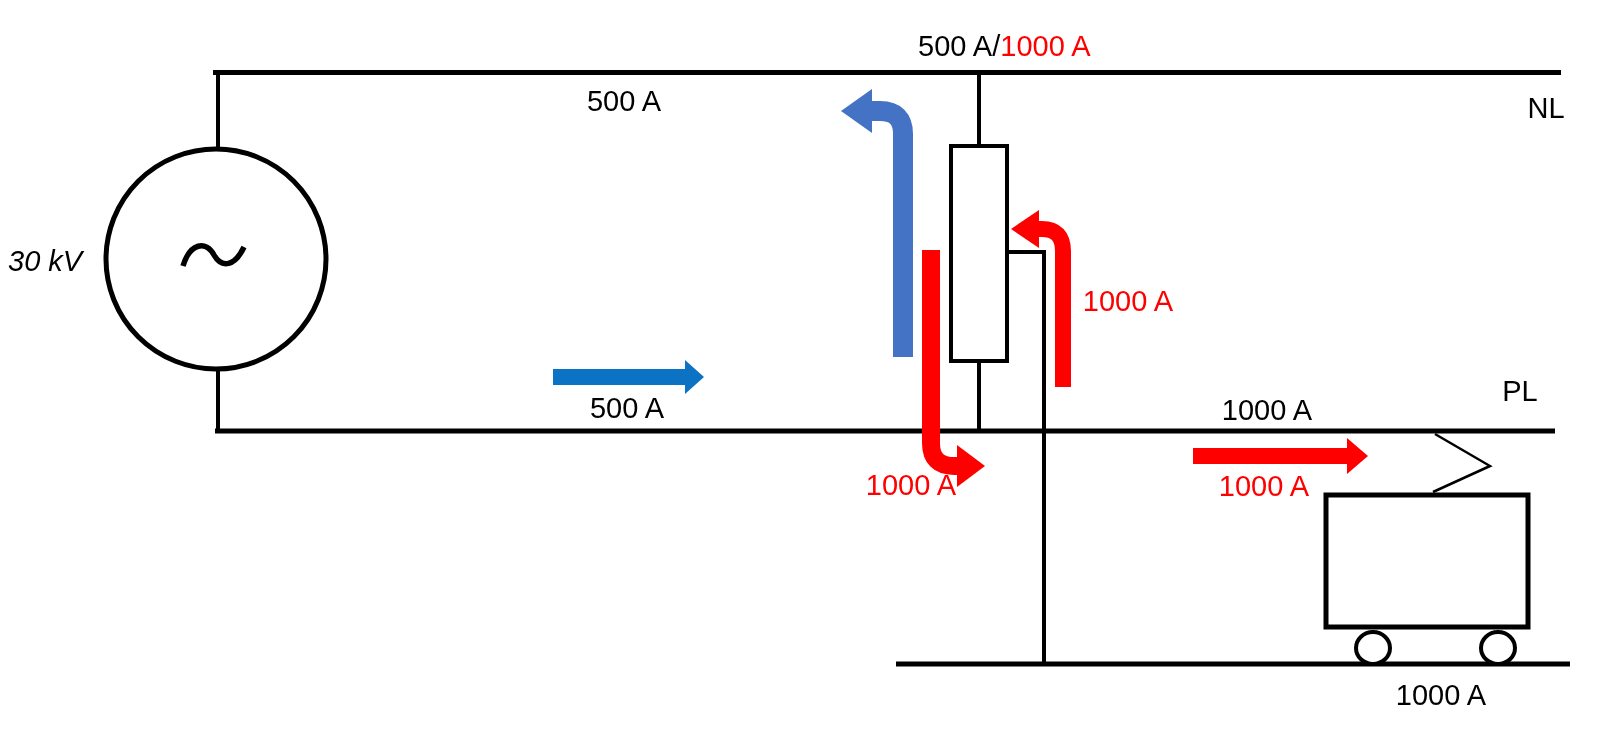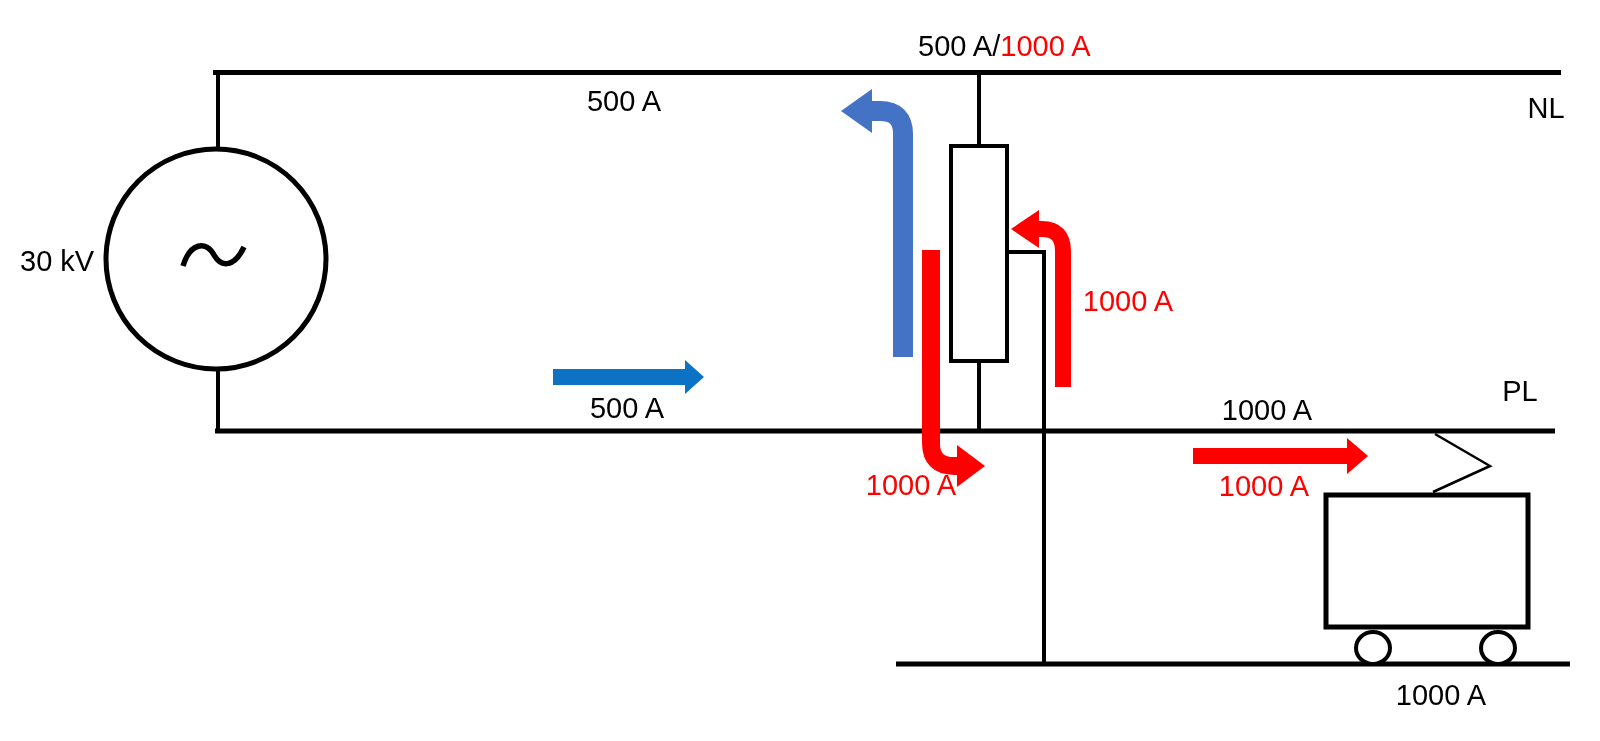--- a/index.html
+++ b/index.html
@@ -67,21 +67,21 @@
     <path class="arrow-red-curved-a" d="M 1063 387 L 1063 251 Q 1063 229 1042 229 L 1039 229"></path>
     <polygon class="head-red" points="1039,210 1039,248 1011,229"></polygon>
 
     <path class="arrow-red-curved-b" d="M 931 250 L 931 443 Q 931 466 954 466 L 957 466"></path>
     <polygon class="head-red" points="957,445 957,487 985,466"></polygon>
 
     <polygon class="fill-blue-bright" points="553,369 685,369 685,360 704,377 685,394 685,385 553,385"></polygon>
     <polygon class="head-red" points="1193,448 1347,448 1347,438 1368,456 1347,474 1347,464 1193,464"></polygon>
   </svg>
 
-  <div class="lbl left-anchor" style="left:20px; top:246px;">30 kV</div>
+  <div class="lbl left-anchor" style="left:8px; top:246px;font-style:italic;">30 kV</div>
 
   <div class="lbl" style="left:624px; top:86px;">500 A</div>
 
   <div class="lbl left-anchor" style="left:895px; top:31px;margin-left:23px;">
     <span class="blue">500 A/</span><span class="lbl red left-anchor" style="position:static;">1000 A</span>
   </div>
 
   <div class="lbl" style="left:1522px; top:93px;margin-left:24px;">NL</div>
 
   <div class="lbl" style="left:627px; top:393px;">500 A</div>

